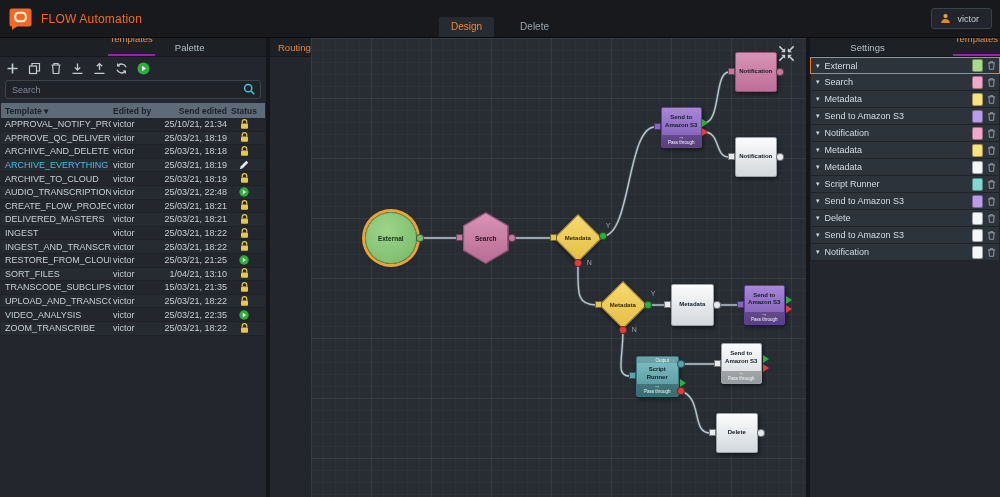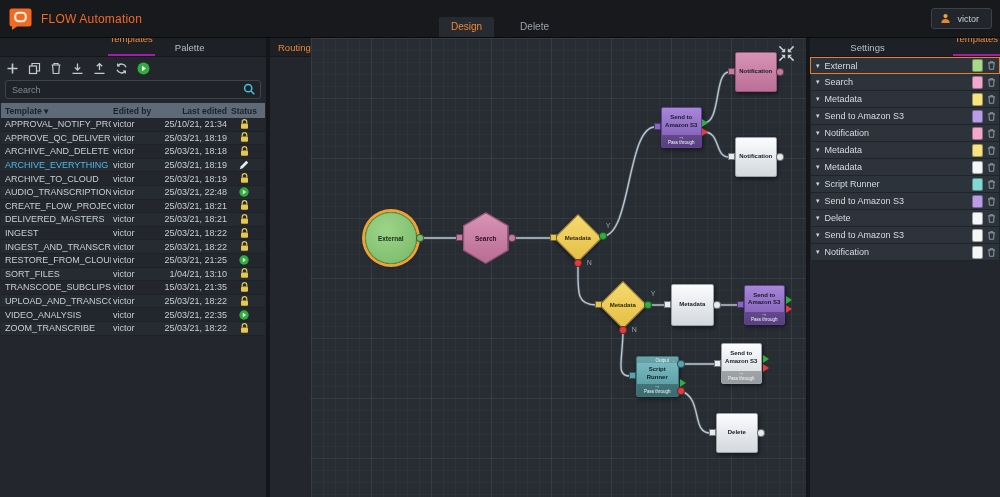--- a/index.html
+++ b/index.html
@@ -165,21 +165,21 @@
     <div class="searchwrap">
       <input type="text" placeholder="Search" style="">
       <svg width="13" height="13" viewBox="0 0 13 13" fill="none" stroke="#45c2da" stroke-width="1.5">
           <circle cx="5.2" cy="5.2" r="3.6"></circle>
           <path d="M8 8l3.3 3.3"></path>
         </svg>
     </div>
     <div class="thead">
       <span class="c1"><span>Template</span> <span>▾</span></span>
       <span class="c2">Edited by</span>
-      <span class="c3">Last edited</span>
+      <span class="c3">Send edited</span>
       <span class="c4">Status</span>
     </div>
     <div class="tbody">
         <div class="trow">
           <span class="c1">APPROVAL_NOTIFY_PRODUC</span>
           <span class="c2">victor</span>
           <span class="c3">25/10/21, 21:34</span>
           <span class="c4">
             <svg width="9" height="11" viewBox="0 0 9 11">
               <path d="M2.2 4.6V3a2.3 2.3 0 014.6 0v1.6" fill="none" stroke="#e6c84e" stroke-width="1.2"></path>

